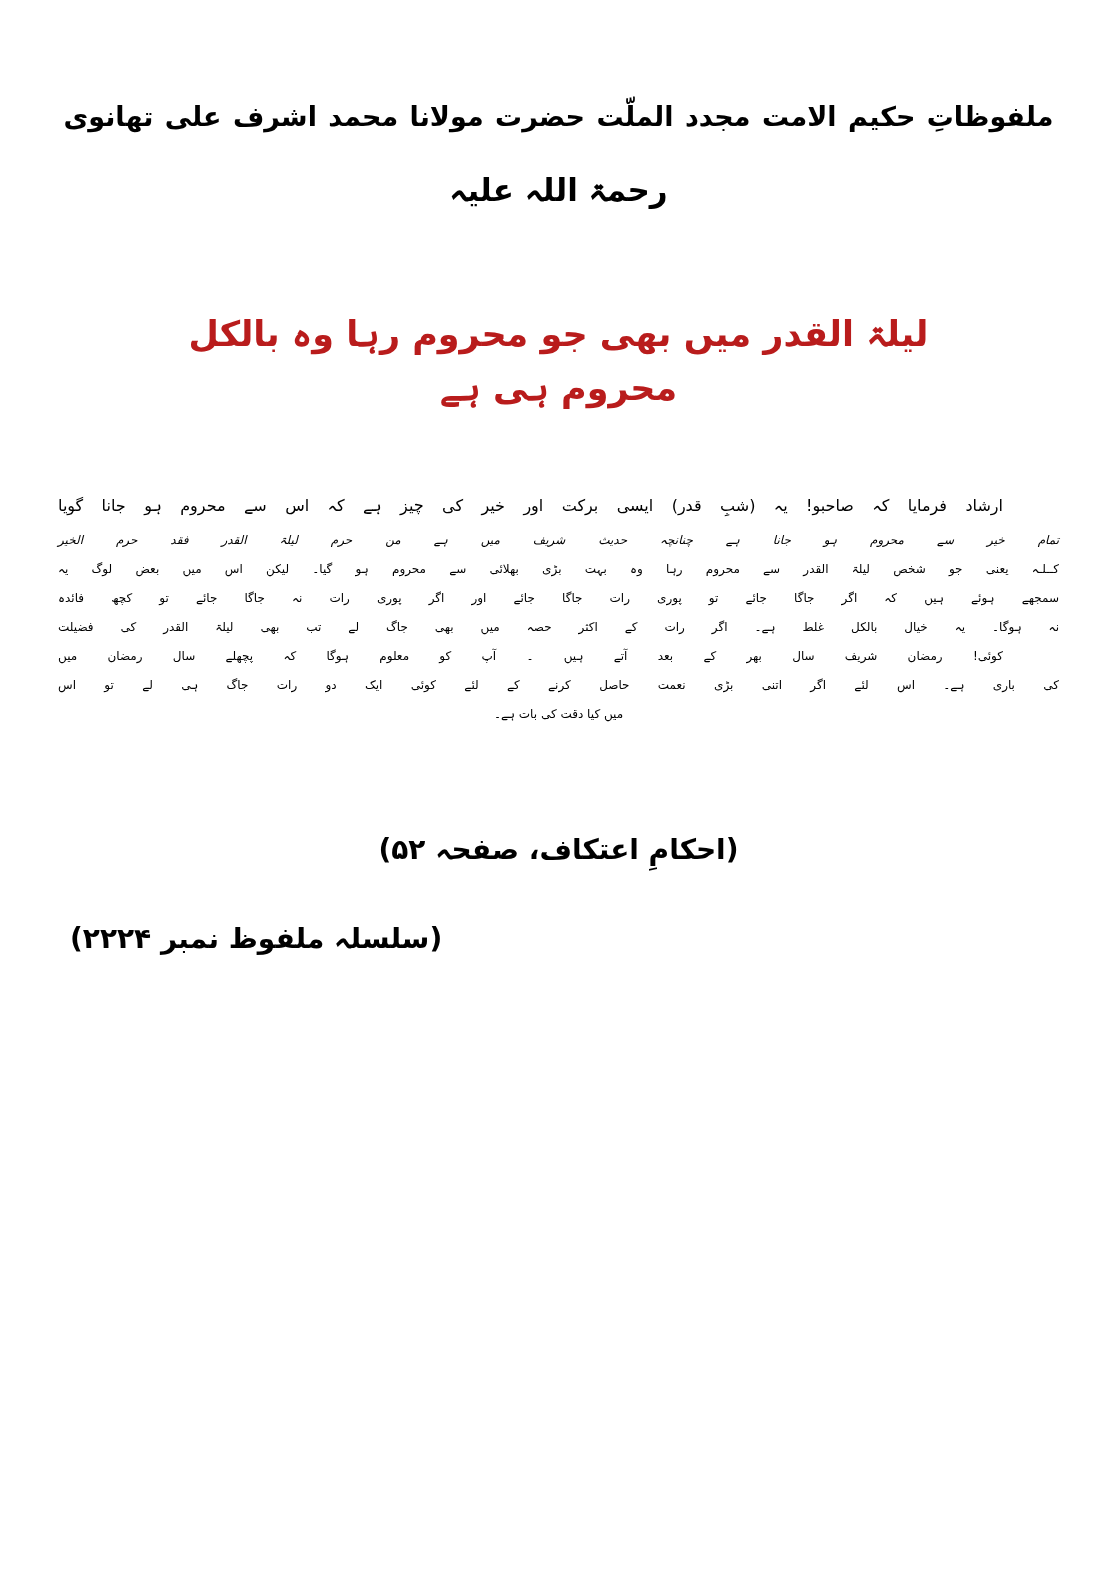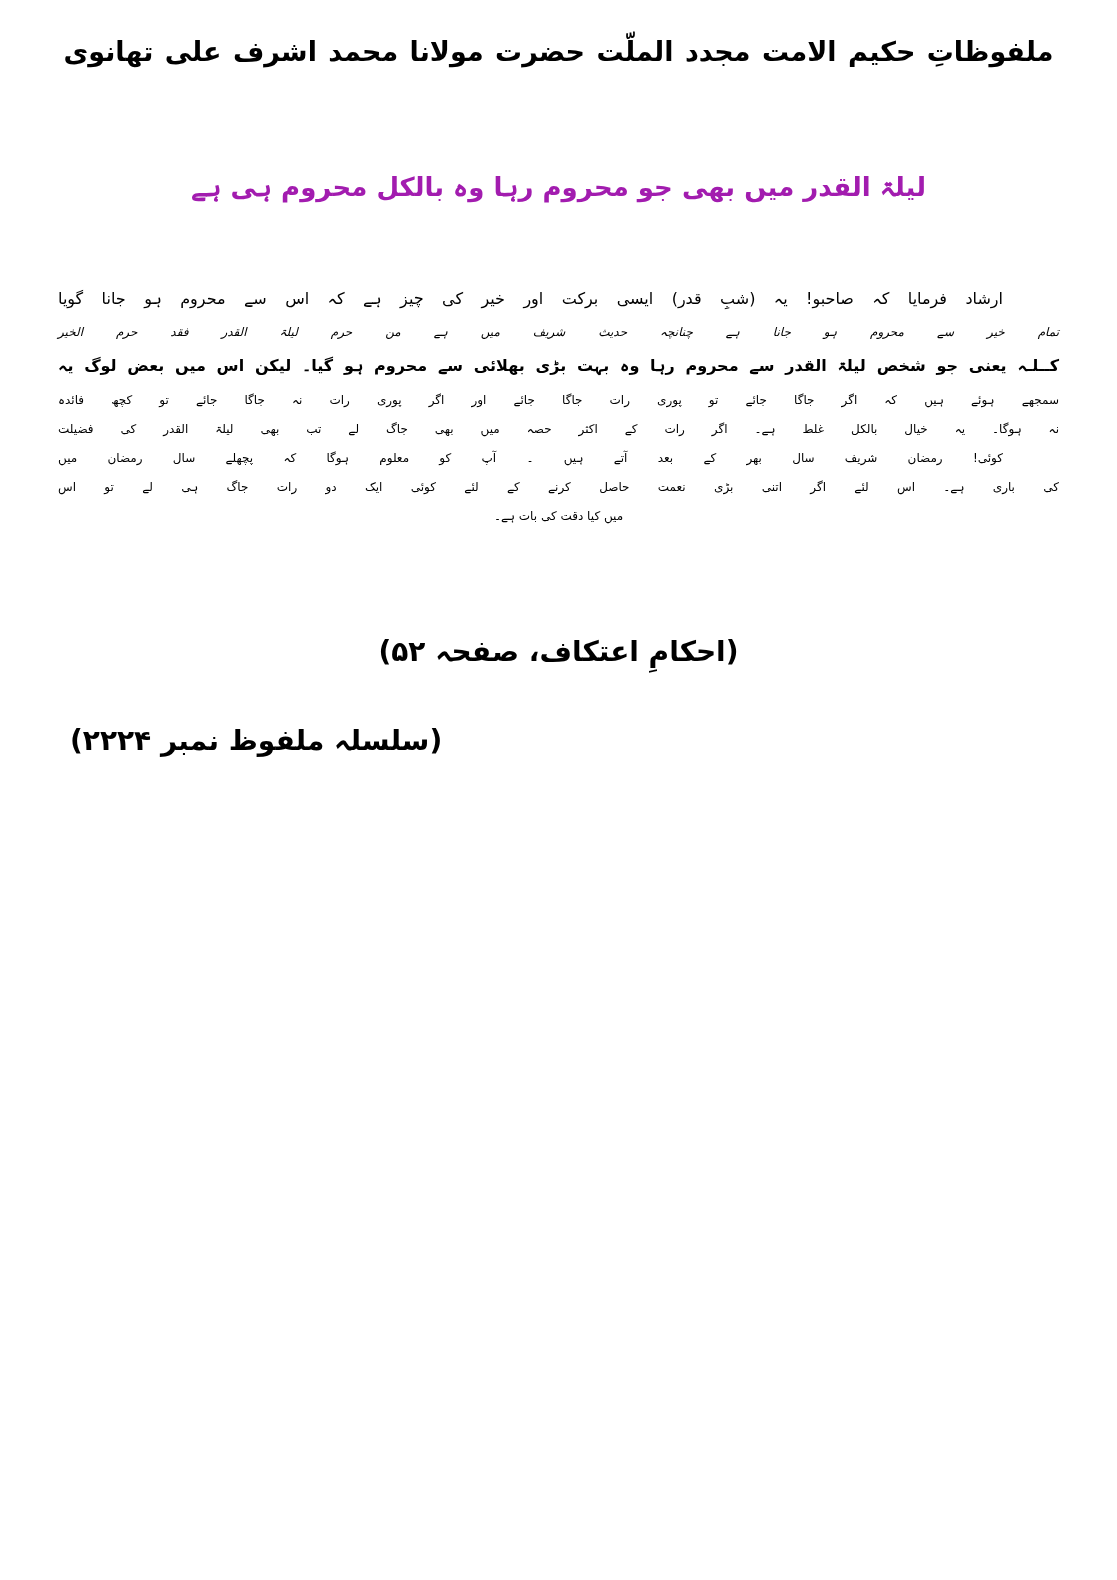--- a/index.html
+++ b/index.html
@@ -21,21 +21,21 @@
     width: 1117px;
     height: 1580px;
     background: #ffffff;
     box-sizing: border-box;
     padding: 0 58px;
     direction: rtl;
   }
 
   
   .title-block {
-    margin-top: 33px;
+    margin-top: 98px;
     text-align: center;
   }
   .doc-title {
     font-size: 42px;
     line-height: 1.42;
     font-weight: 700;
     letter-spacing: 0px;
     word-spacing: 2px;
     color: #000;
     margin: 0 auto;
@@ -48,24 +48,24 @@
     font-size: 31px;
     font-weight: 700;
     line-height: 1.3;
     color: #000;
   }
 
   
   .section-heading {
     margin-top: 96px;
     text-align: center;
-    font-size: 26px;
+    font-size: 35px;
     font-weight: 700;
     line-height: 1.55;
-    color: #a21caf;
+    color: #b91c1c;
     padding: 0 80px;
   }
 
   
   .body-block {
     margin-top: 72px;
   }
   .para-lines {
     font-size: 29px;
     line-height: 2.42;
@@ -103,30 +103,31 @@
     padding-left: 12px;
   }
 </style>
 </head>
 <body>
 
 <div class="page">
 
   <div class="title-block">
     <h1 class="doc-title" style="font-size: 27px;">ملفوظاتِ حکیم الامت مجدد الملّت حضرت مولانا محمد اشرف علی تھانوی</h1>
+    <div class="doc-subtitle">رحمۃ اللہ علیہ</div>
   </div>
 
   <h2 class="section-heading">لیلۃ القدر میں بھی جو محروم رہا وہ بالکل محروم ہی ہے</h2>
 
   <div class="body-block">
 
     <div class="para-lines">
       <span class="line indented" style="font-size: 16px;">ارشاد فرمایا کہ صاحبو! یہ (شبِ قدر) ایسی برکت اور خیر کی چیز ہے کہ اس سے محروم ہو جانا گویا</span>
       <span class="line" style="font-size: 12px; font-style: italic;">تمام خیر سے محروم ہو جانا ہے چنانچہ حدیث شریف میں ہے من حرم لیلۃ القدر فقد حرم الخیر</span>
-      <span class="line" style="font-size: 16px; font-weight: bold;">کــلـہ یعنی جو شخص لیلۃ القدر سے محروم رہا وہ بہت بڑی بھلائی سے محروم ہو گیا۔ لیکن اس میں بعض لوگ یہ</span>
+      <span class="line" style="font-size: 12px;">کــلـہ یعنی جو شخص لیلۃ القدر سے محروم رہا وہ بہت بڑی بھلائی سے محروم ہو گیا۔ لیکن اس میں بعض لوگ یہ</span>
       <span class="line" style="font-size: 12px;">سمجھے ہوئے ہیں کہ اگر جاگا جائے تو پوری رات جاگا جائے اور اگر پوری رات نہ جاگا جائے تو کچھ فائدہ</span>
       <span class="line" style="font-size: 12px;">نہ ہوگا۔ یہ خیال بالکل غلط ہے۔ اگر رات کے اکثر حصہ میں بھی جاگ لے تب بھی لیلۃ القدر کی فضیلت</span>
     </div>
 
     <div class="para-lines">
       <span class="line indented" style="font-size: 12px;">کوئی! رمضان شریف سال بھر کے بعد آتے ہیں ۔ آپ کو معلوم ہوگا کہ پچھلے سال رمضان میں</span>
       <span class="line" style="font-size: 12px;">کی باری ہے۔ اس لئے اگر اتنی بڑی نعمت حاصل کرنے کے لئے کوئی ایک دو رات جاگ ہی لے تو اس</span>
       <span class="line last" style="font-size: 12px;">میں کیا دقت کی بات ہے۔</span>
     </div>
 

